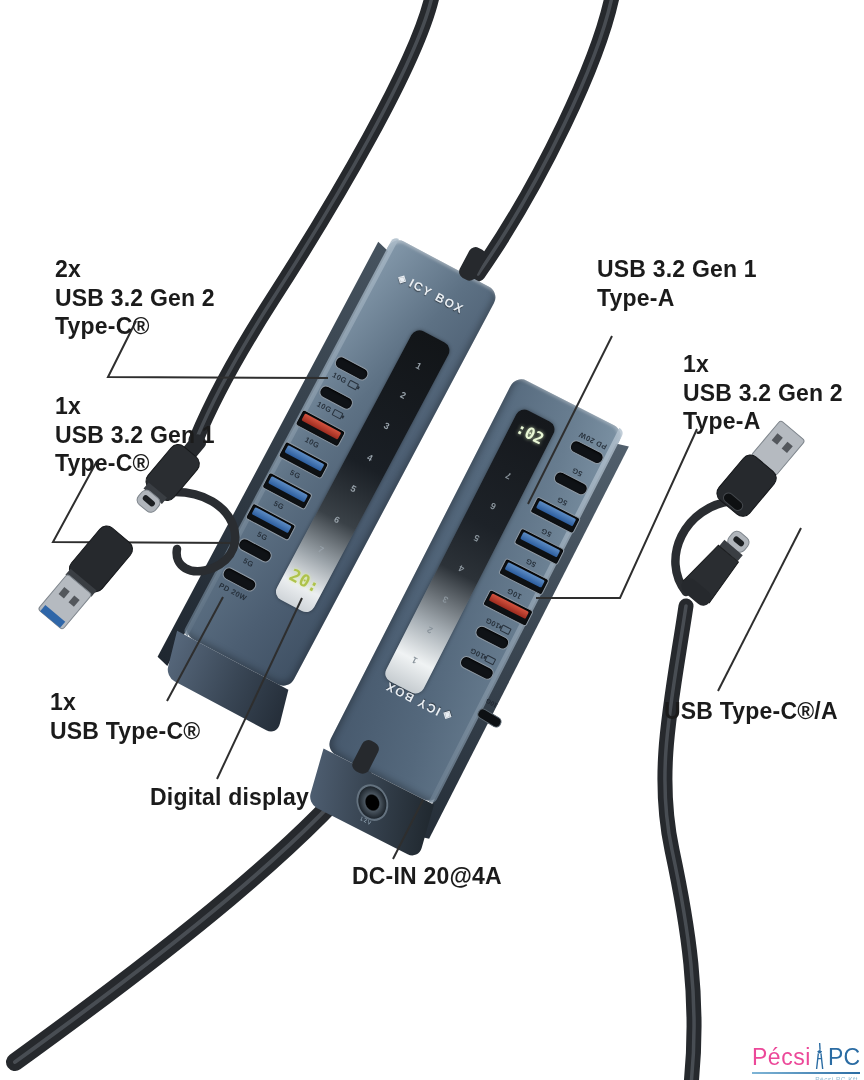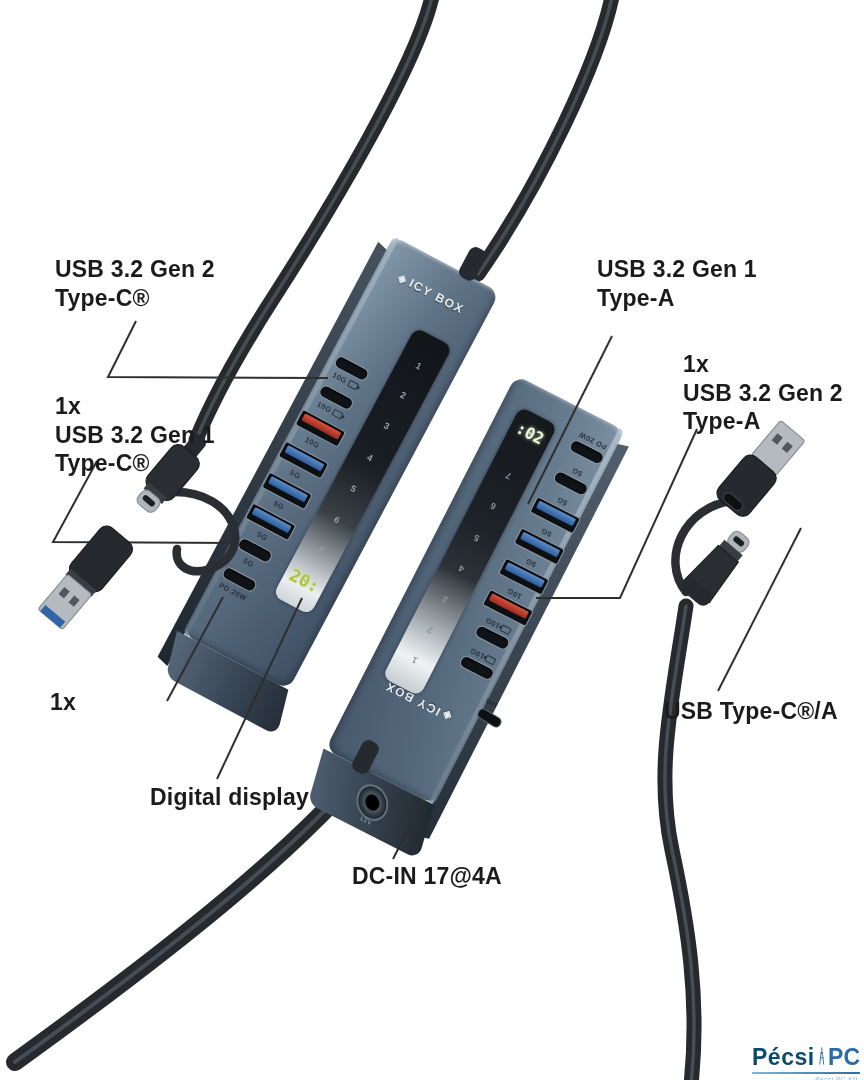--- a/index.html
+++ b/index.html
@@ -106,22 +106,22 @@
     color:#1f2630;transform:rotate(184deg);}
   .dc-jack{position:absolute;left:46px;top:9px;width:30px;height:30px;border-radius:50%;
     border:2px solid #64727f;
     background:radial-gradient(circle at 50% 50%,#000 0 32%,#4a555f 38%,#161d24 75%);}
   .dc-marking{position:absolute;left:34px;top:42px;width:56px;text-align:center;
     font-size:5.5px;color:#9db0bf;letter-spacing:1px;}
 
   
   .watermark{position:absolute;left:752px;top:1016px;z-index:4;width:108px;}
   .wm-row{display:flex;align-items:flex-end;gap:3px;}
-  .wm1{font-size:23px;font-weight:bold;color:#0c4a6e;letter-spacing:.5px;}
-  .wm2{font-size:23px;font-weight:bold;color:#2b6ca3;margin-top:28px;}
+  .wm1{font-size:23px;font-weight:normal;color:#ec4899;letter-spacing:.5px;}
+  .wm2{font-size:23px;font-weight:normal;color:#2b6ca3;margin-top:28px;}
   .wm-line{height:2px;background:linear-gradient(to right,#7fb5d6,#2b6ca3);margin-top:1px;}
   .wm-sub{font-size:6.5px;color:#8fb8d0;text-align:right;margin-top:2px;letter-spacing:.5px;}
 </style>
 </head>
 <body>
 
 <svg id="cables" class="layer" viewBox="0 0 864 1080">
 
   <path d="M 433,-8 C 420,60 330,210 272,300 C 240,350 214,396 196,440" fill="none" stroke="#26292d" stroke-width="15" stroke-linecap="round"></path>
   <path d="M 433,-8 C 420,60 330,210 272,300 C 240,350 214,396 196,440" fill="none" stroke="#51565c" stroke-width="3.5" stroke-linecap="round" opacity=".8"></path>
@@ -345,42 +345,44 @@
     <rect x="-12" y="-32" width="24" height="8" fill="#3a3e43"></rect>
     <path d="M -13,-24 L 13,-24 L 17,26 L -17,26 Z" fill="#2a2d31" stroke="#16181a"></path>
     <rect x="-17" y="18" width="34" height="16" rx="8" fill="#26292d"></rect>
   </g>
 
   <rect x="-9" y="-16" width="18" height="34" rx="7" transform="translate(473,263) rotate(28)" fill="#26292d"></rect>
   <rect x="-9" y="-16" width="18" height="34" rx="7" transform="translate(366,756) rotate(27)" fill="#26292d"></rect>
 </svg>
 
 <div class="callout" style="left:55px;top:255px">
+  <div>2x</div>
   <div>USB 3.2 Gen 2</div>
   <div>Type-C®</div>
 </div>
 <div class="callout" style="left:55px;top:392px">
   <div>1x</div>
   <div>USB 3.2 Gen 1</div>
   <div>Type-C®</div>
 </div>
 <div class="callout" style="left:50px;top:688px">
   <div>1x</div>
+  <div>USB Type-C®</div>
 </div>
 <div class="callout" style="left:597px;top:255px">
   <div>USB 3.2 Gen 1</div>
   <div>Type-A</div>
 </div>
 <div class="callout" style="left:683px;top:350px">
   <div>1x</div>
   <div>USB 3.2 Gen 2</div>
   <div>Type-A</div>
 </div>
 <div class="callout" style="left:150px;top:783px">Digital display</div>
-<div class="callout" style="left:352px;top:862px">DC-IN 17@4A</div>
+<div class="callout" style="left:352px;top:862px">DC-IN 20@4A</div>
 <div class="callout" style="left:664px;top:697px">USB Type-C®/A</div>
 
 <div class="watermark">
   <div class="wm-row">
     <span class="wm1">Pécsi</span>
     <svg width="13" height="30" viewBox="0 0 13 30">
       <path d="M6.5 0 L7 8 M4 10 h5 M5 12 L3 30 M8 12 L10 30 M4 18 h5.5" stroke="#2b6ca3" stroke-width="1.6" fill="none"></path>
       <circle cx="6.5" cy="10" r="2" fill="#2b6ca3"></circle>
     </svg>
     <span class="wm2">PC</span>

